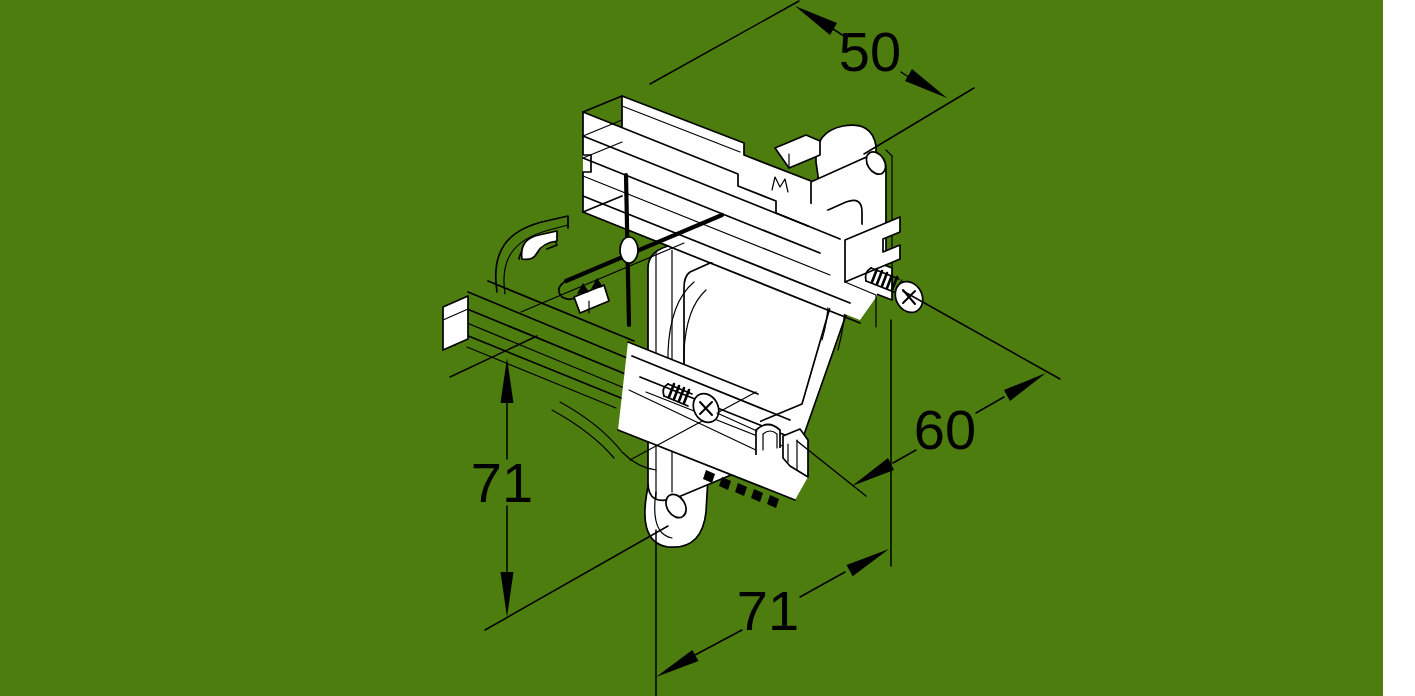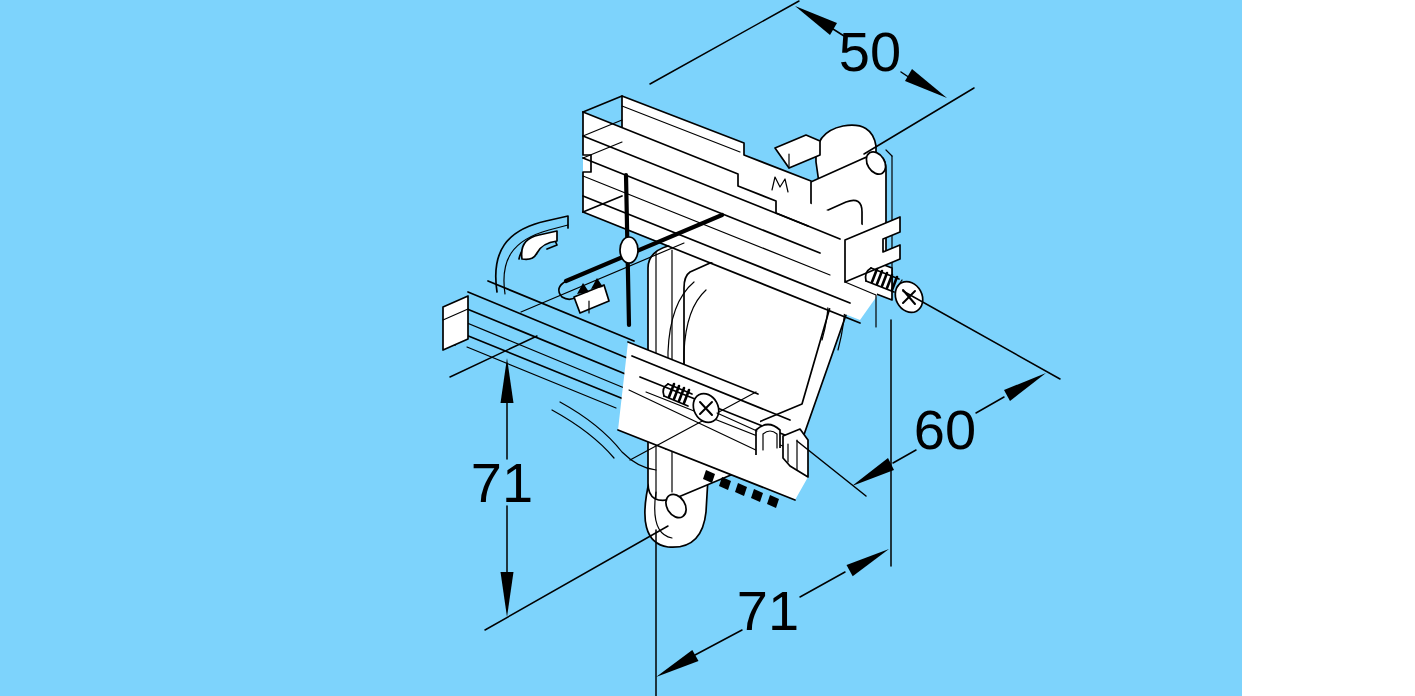--- a/index.html
+++ b/index.html
@@ -1,21 +1,21 @@
 <!DOCTYPE html>
 <html><head>
 <meta charset="utf-8">
 <style>
   html,body{margin:0;padding:0;}
   body{
     width:1415px;height:696px;overflow:hidden;
     font-family:"Liberation Sans",sans-serif;
   }
   .canvas{
-    position:relative;width:1242px;height:696px;background:#7dd3fc;
+    position:relative;width:1383px;height:696px;background:#4d7c0f;
   }
   svg{display:block;}
   .ln{fill:none;stroke:#000;stroke-width:1.7;stroke-linecap:round;stroke-linejoin:round;}
   .lnthin{fill:none;stroke:#000;stroke-width:1.2;stroke-linecap:round;stroke-linejoin:round;}
   .lnthick{fill:none;stroke:#000;stroke-width:4.2;stroke-linecap:round;stroke-linejoin:round;}
   .face{fill:#ffffff;stroke:#000;stroke-width:1.7;stroke-linejoin:round;}
   .facenos{fill:#ffffff;stroke:none;}
   .dim{fill:none;stroke:#000;stroke-width:1.5;stroke-linecap:round;}
   .arrow{fill:#000;stroke:none;}
   .dimtext{font-family:"Liberation Sans",sans-serif;font-size:56px;fill:#000;text-anchor:middle;}

